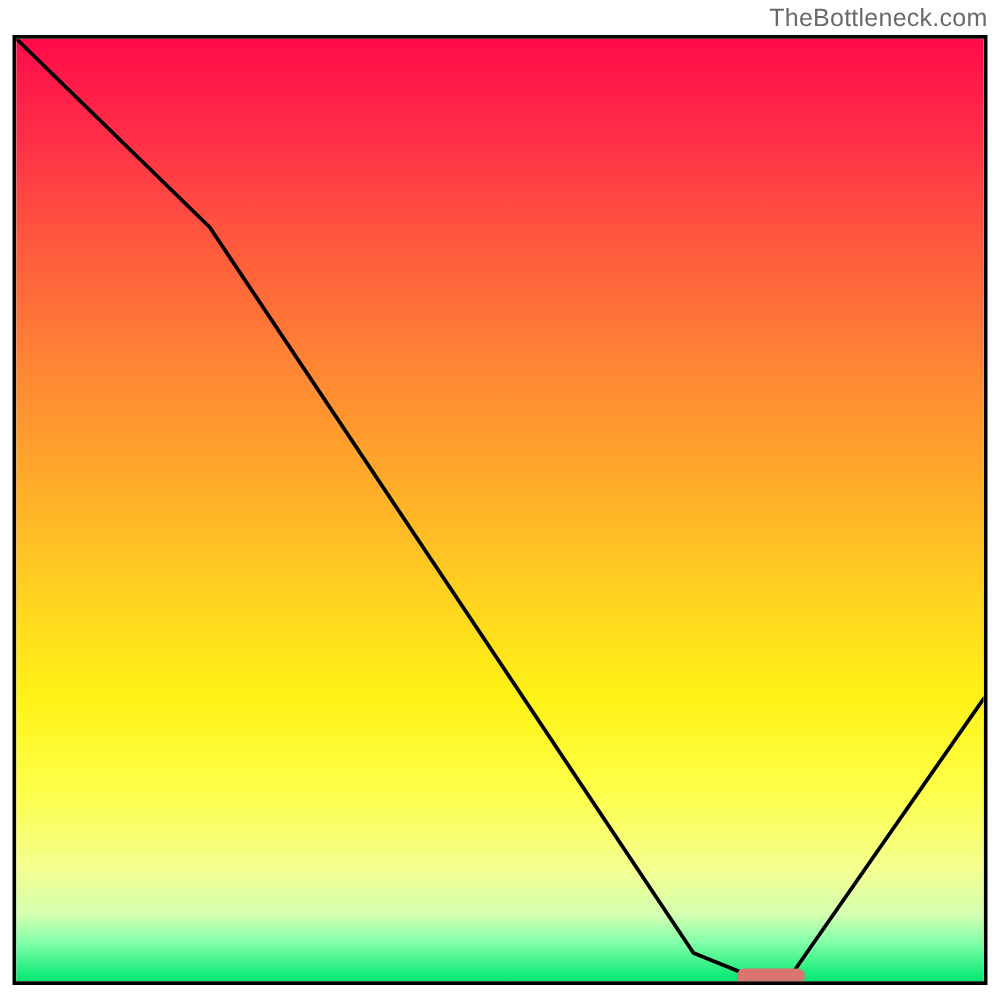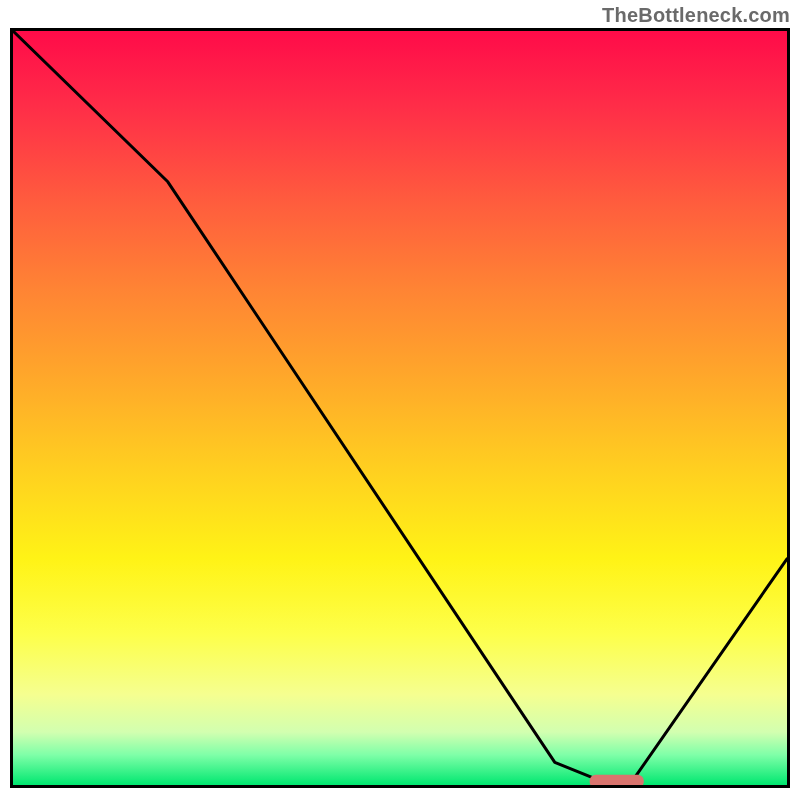--- a/index.html
+++ b/index.html
@@ -8,21 +8,21 @@
     width: 800px;
     height: 800px;
     background: #ffffff;
     font-family: Arial, Helvetica, sans-serif;
   }
   .watermark {
     position: absolute;
     top: 4px;
     right: 10px;
     font-size: 20px;
-    font-weight: bold;
+    font-weight: normal;
     color: #6a6a6a;
     letter-spacing: 0.2px;
     user-select: none;
   }
   .plot-frame {
     position: absolute;
     left: 10px;
     top: 28px;
     width: 780px;
     height: 760px;

